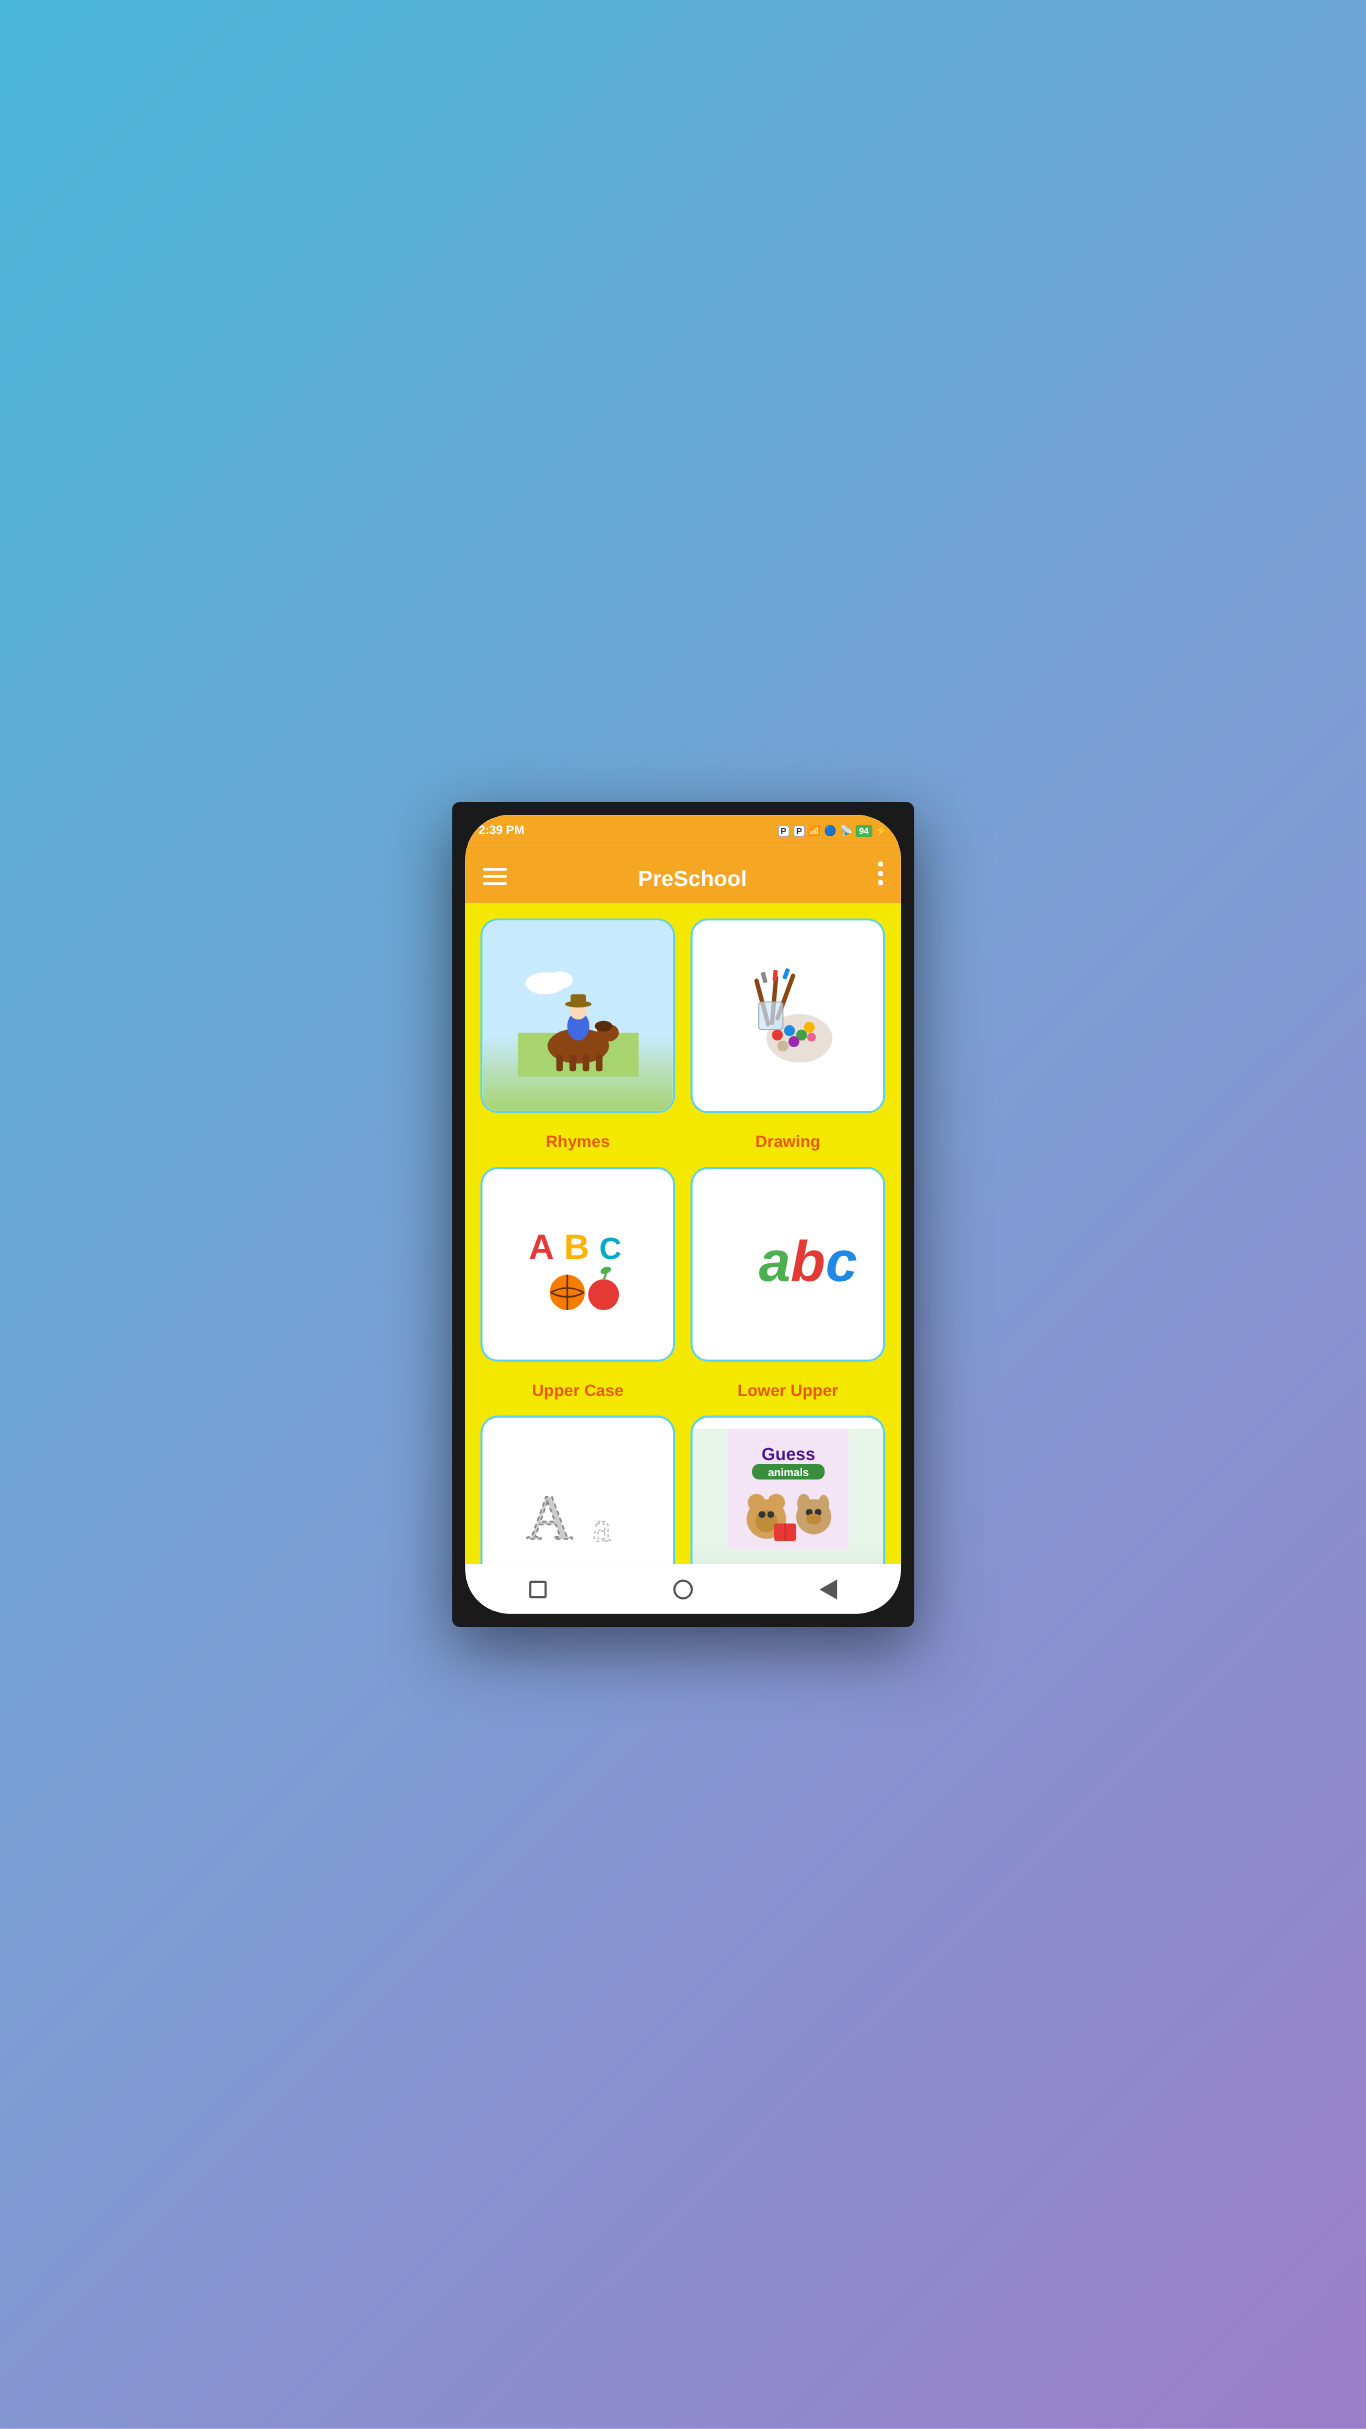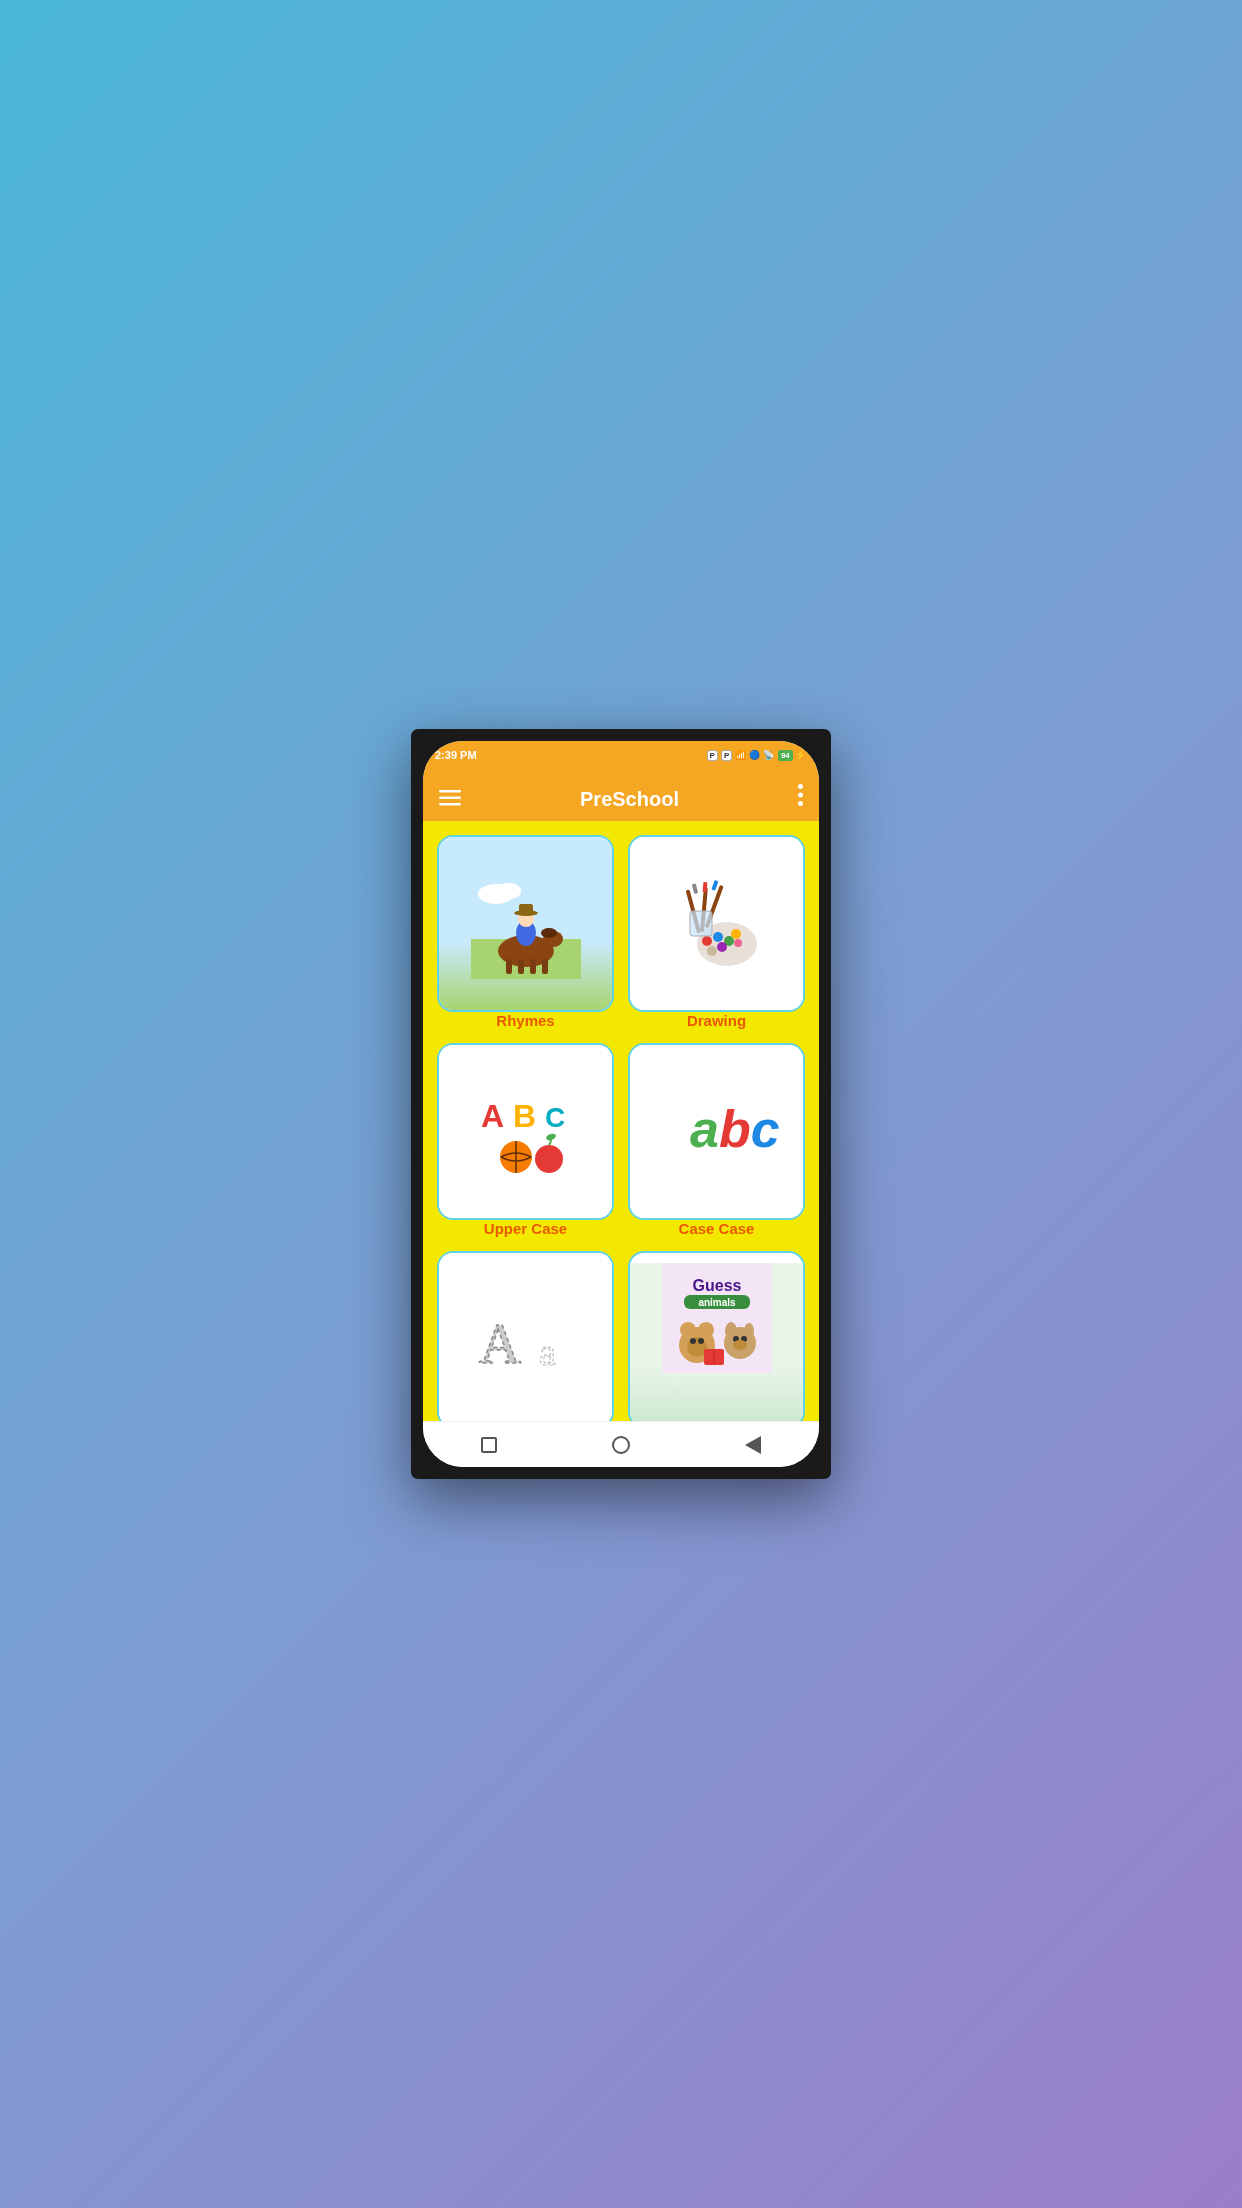--- a/index.html
+++ b/index.html
@@ -140,21 +140,21 @@
       font-size: 11px;
       color: #999;
       position: relative;
       overflow: hidden;
     }
 
     .card-label {
       color: #e85a00;
       font-size: 15px;
       font-weight: bold;
-      margin-top: 0;
+      margin-top: 18px;
       text-align: center;
     }
 
     
     .rhymes-art {
       background: linear-gradient(180deg, #c8eaff 60%, #a8d470 100%);
       width: 100%;
       height: 100%;
       display: flex;
       align-items: center;
@@ -397,21 +397,21 @@
         <div class="grid-item">
           <div class="card">
             <div class="card-inner lower-case-art">
               <svg width="110" height="110" viewBox="0 0 110 110">
                 <text x="8" y="70" font-size="52" font-weight="900" font-style="italic" font-family="Arial, sans-serif">
                   <tspan fill="#4caf50">a</tspan><tspan fill="#e53935">b</tspan><tspan fill="#1e88e5">c</tspan>
                 </text>
               </svg>
             </div>
           </div>
-          <span class="card-label">Case Case</span>
+          <span class="card-label">Lower Upper</span>
         </div>
 
         <div class="grid-item">
           <div class="card">
             <div class="card-inner tracing-art">
               <svg width="110" height="110" viewBox="0 0 110 110">
 
                 <text x="8" y="78" font-size="58" font-weight="300" fill="#ccc" font-family="Georgia, serif">A</text>
 
                 <text x="8" y="78" font-size="58" font-weight="300" fill="none" stroke="#888" stroke-width="1.5" stroke-dasharray="4 3" font-family="Georgia, serif">A</text>

